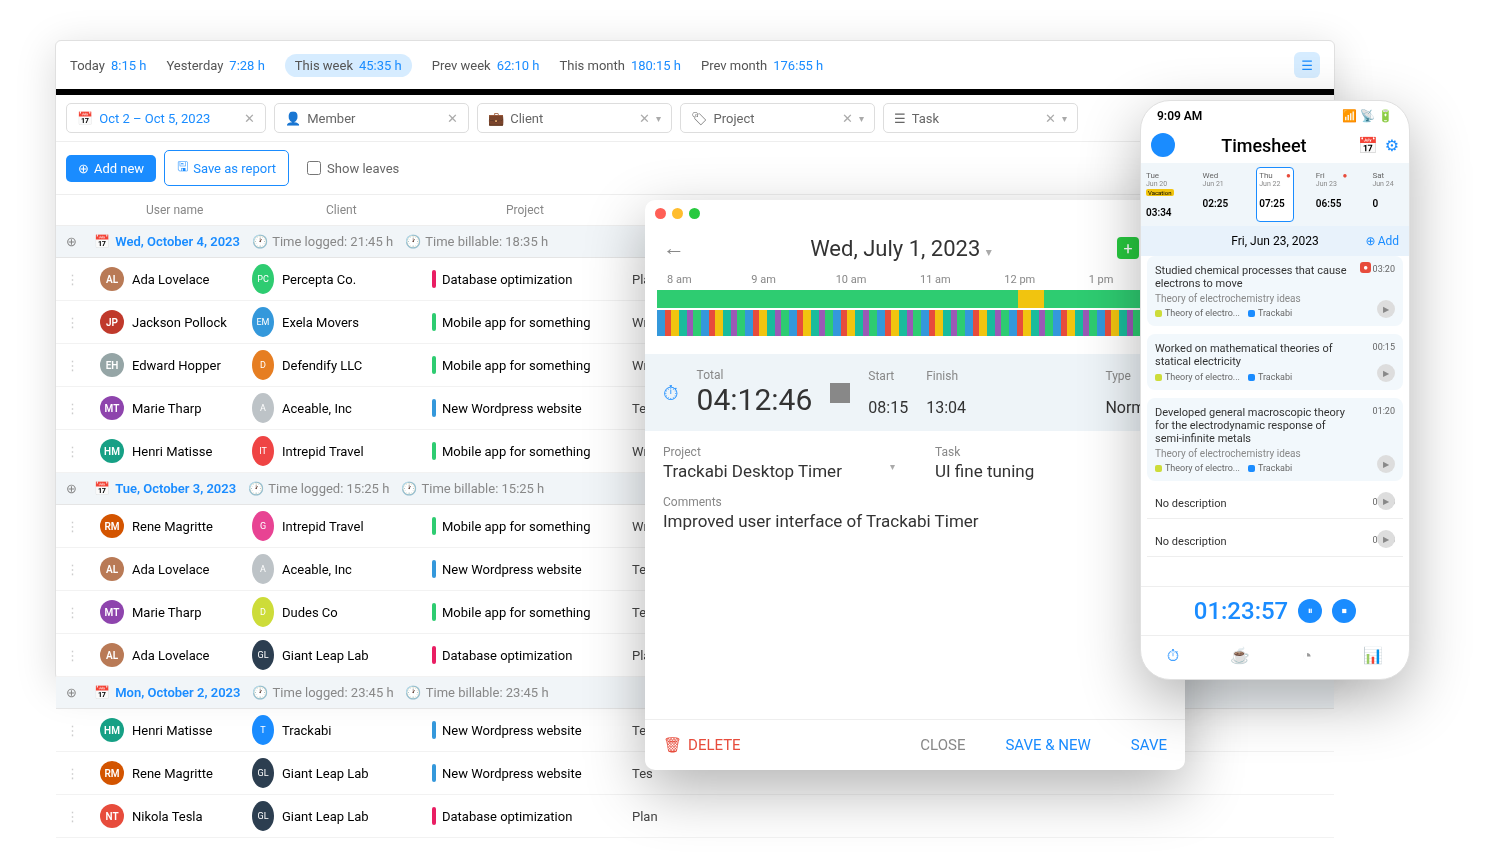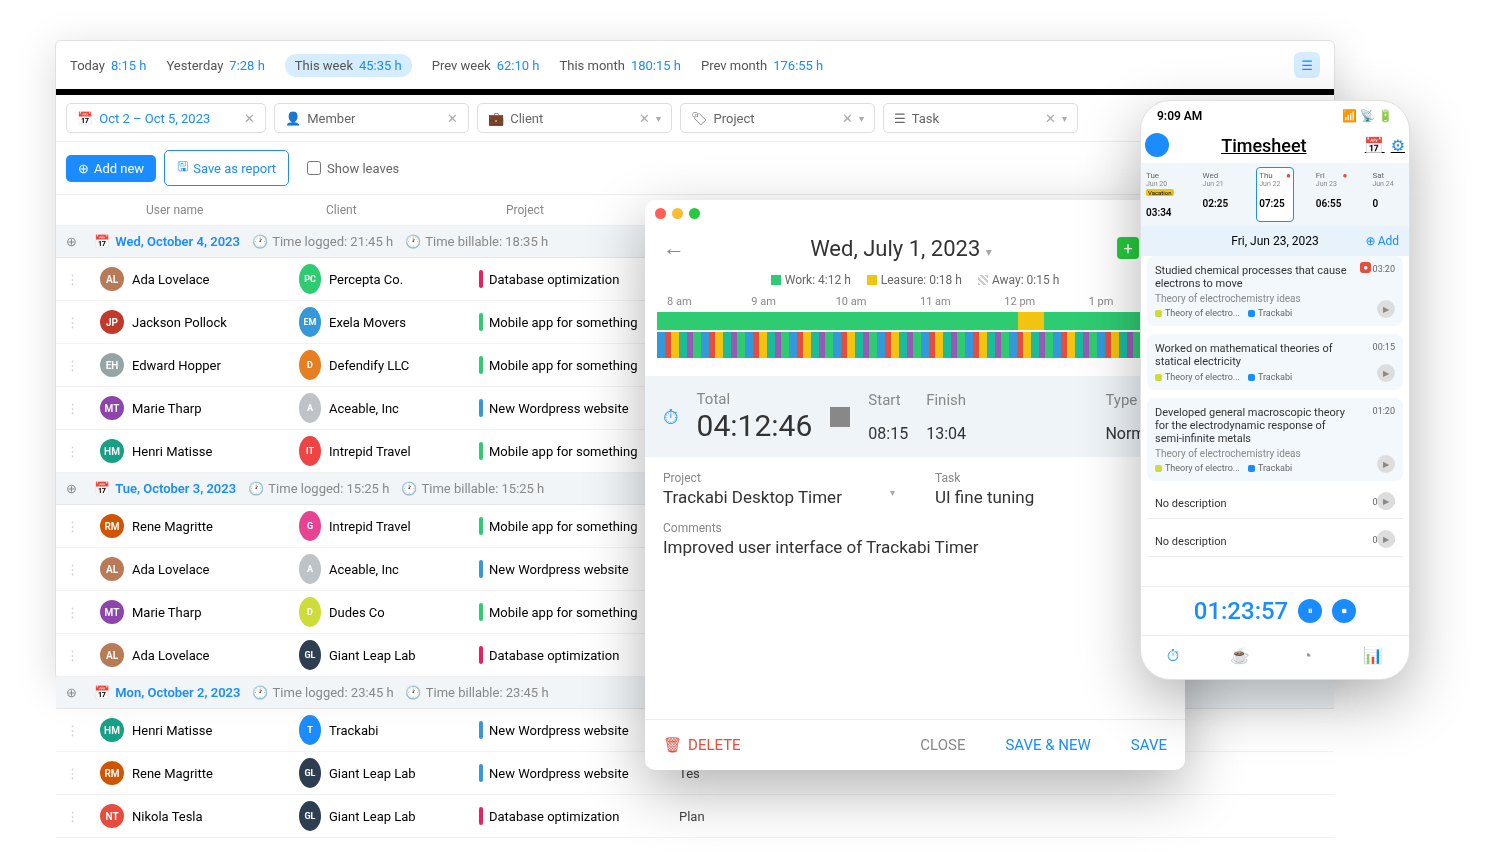--- a/index.html
+++ b/index.html
@@ -37,23 +37,23 @@
 
 .day-header { display: flex; align-items: center; padding: 8px 10px; background: #f1f5f8; font-size: 13px; gap: 12px; border-bottom: 1px solid #e5e5e5; }
 .day-header .plus { color: #888; cursor: pointer; width: 16px; }
 .day-header .date { color: #1a8cff; font-weight: 600; display: flex; align-items: center; gap: 5px; }
 .day-header .meta { color: #888; display: flex; align-items: center; gap: 4px; }
 
 .row { display: flex; align-items: center; padding: 6px 10px; border-bottom: 1px solid #f2f2f2; font-size: 13px; }
 .row .drag { width: 14px; color: #ccc; }
 .row .expand { width: 14px; color: #aaa; margin-right: 6px; }
 .row .avatar { width: 24px; height: 24px; border-radius: 50%; margin-right: 8px; display: inline-flex; align-items: center; justify-content: center; color: #fff; font-size: 10px; font-weight: 600; }
-.row .user { width: 199px; display: flex; align-items: center; }
+.row .user { width: 152px; display: flex; align-items: center; }
 .row .client { width: 180px; display: flex; align-items: center; }
-.row .client .badge { width: 22px; height: 30px; border-radius: 50%; margin-right: 8px; display: inline-flex; align-items: center; justify-content: center; color: #fff; font-size: 9px; font-weight: 700; }
+.row .client .badge { width: 22px; height: 30px; border-radius: 50%; margin-right: 8px; display: inline-flex; align-items: center; justify-content: center; color: #fff; font-size: 9px; font-weight: 400; }
 .row .project { width: 200px; display: flex; align-items: center; gap: 6px; }
 .row .project .bar { width: 4px; height: 18px; border-radius: 2px; }
 .row .task { width: 180px; color: #444; overflow: hidden; white-space: nowrap; text-overflow: ellipsis; }
 
 
 .timer-modal { position: absolute; top: 200px; left: 645px; width: 540px; height: 570px; background: #fff; border-radius: 10px; box-shadow: 0 20px 60px rgba(0,0,0,0.3); display: flex; flex-direction: column; }
 .timer-title { display: flex; align-items: center; padding: 8px 10px; gap: 6px; }
 .dot { width: 11px; height: 11px; border-radius: 50%; }
 .dot.r { background: #ff5f56; } .dot.y { background: #ffbd2e; } .dot.g { background: #27c93f; }
 .timer-head { display: flex; align-items: center; padding: 8px 18px; }
@@ -66,42 +66,42 @@
 .sq { width: 10px; height: 10px; }
 .timeline { padding: 4px 12px 12px; }
 .timeline-hours { display: flex; font-size: 11px; color: #888; padding-left: 10px; }
 .timeline-hours div { width: 90px; }
 .timeline-bar { height: 18px; background: linear-gradient(90deg, #2ecc71 0%, #2ecc71 70%, #f1c40f 70%, #f1c40f 75%, #2ecc71 75%, #2ecc71 100%); margin-top: 4px; position: relative; }
 .timeline-colors { height: 26px; margin-top: 2px; background: repeating-linear-gradient(90deg, #3498db 0 8px, #e74c3c 8px 14px, #f1c40f 14px 22px, #1abc9c 22px 30px, #9b59b6 30px 36px, #2ecc71 36px 44px); }
 
 .timer-total { background: #eef4f8; margin: 6px 0 0; padding: 14px 18px; display: flex; align-items: center; gap: 18px; }
 .timer-total .clock-ico { color: #1a8cff; font-size: 20px; }
 .timer-total .big { font-size: 30px; color: #333; }
-.timer-total .lbl { font-size: 15px; color: #888; display: block; }
+.timer-total .lbl { font-size: 12px; color: #888; display: block; }
 .timer-total .stop { width: 20px; height: 20px; background: #888; }
 .timer-total .field { font-size: 13px; color: #888; }
 .timer-total .field .v { color: #333; font-size: 16px; }
 .timer-total .type { margin-left: auto; }
 
 .timer-form { padding: 14px 18px; }
 .timer-form .lbl { font-size: 12px; color: #888; margin-bottom: 2px; }
 .timer-form .val { font-size: 17px; color: #333; margin-bottom: 14px; }
 .timer-form .row2 { display: flex; gap: 40px; }
 .timer-form .row2 > div { flex: 1; }
 
 .timer-footer { margin-top: auto; border-top: 1px solid #eee; padding: 16px 18px; display: flex; align-items: center; }
 .timer-footer .delete { color: #e74c3c; font-size: 15px; display: flex; align-items: center; gap: 6px; cursor: pointer; }
 .timer-footer .right { margin-left: auto; display: flex; gap: 40px; }
 .timer-footer .right span { color: #888; font-size: 15px; cursor: pointer; }
 .timer-footer .right .blue { color: #1a8cff; }
 
 
 .mobile { position: absolute; top: 100px; left: 1140px; width: 270px; height: 580px; background: #fff; border-radius: 30px; box-shadow: 0 20px 60px rgba(0,0,0,0.3); overflow: hidden; display: flex; flex-direction: column; border: 1px solid #e0e0e0; }
 .mobile-status { display: flex; justify-content: space-between; padding: 8px 16px 4px; font-size: 12px; font-weight: 600; }
-.mobile-head { display: flex; align-items: center; padding: 6px 4px; text-decoration: underline; }
+.mobile-head { display: flex; align-items: center; padding: 6px 10px; }
 .mobile-head .logo { width: 24px; height: 24px; background: #1a8cff; border-radius: 50%; }
 .mobile-head .title { flex: 1; text-align: center; font-size: 18px; font-weight: 500; }
 .mobile-head .ico { color: #1a8cff; margin-left: 6px; cursor: pointer; }
 .mobile-days { display: flex; background: #f0f6fa; padding: 4px 2px; gap: 19px; }
 .mobile-day { flex: 1; font-size: 8px; padding: 3px 2px; border: 1px solid transparent; border-radius: 4px; }
 .mobile-day .dow { color: #666; }
 .mobile-day .date { color: #888; font-size: 7px; }
 .mobile-day .time { font-size: 10px; font-weight: 600; margin-top: 10px; }
 .mobile-day.sel { border-color: #1a8cff; background: #fff; }
 .mobile-day .warn { float: right; color: #e74c3c; font-size: 8px; }
@@ -445,34 +445,20 @@
     <div class="dot r"></div>
     <div class="dot y"></div>
     <div class="dot g"></div>
   </div>
   <div class="timer-head">
     <span class="back">←</span>
     <span class="title"><span>Wed, July 1, 2023</span> <span style="font-size:12px;color:#aaa">▾</span></span>
     <span class="add">+</span>
     <span class="close">✕</span>
   </div>
-  <div class="timer-legend">
-    <span>
-        <i class="sq" style="background:#2ecc71"></i>
-        <span>Work: 4:12 h</span>
-      </span>
-    <span>
-        <i class="sq" style="background:#f1c40f"></i>
-        <span>Leasure: 0:18 h</span>
-      </span>
-    <span>
-        <i class="sq" style="background:repeating-linear-gradient(45deg,#ccc,#ccc 2px,#fff 2px,#fff 4px)"></i>
-        <span>Away: 0:15 h</span>
-      </span>
-  </div>
   <div class="timeline">
     <div class="timeline-hours" id="tl-hours">
         <div>8 am</div>
         <div>9 am</div>
         <div>10 am</div>
         <div>11 am</div>
         <div>12 pm</div>
         <div>1 pm</div>
       </div>
     <div class="timeline-bar"></div>

